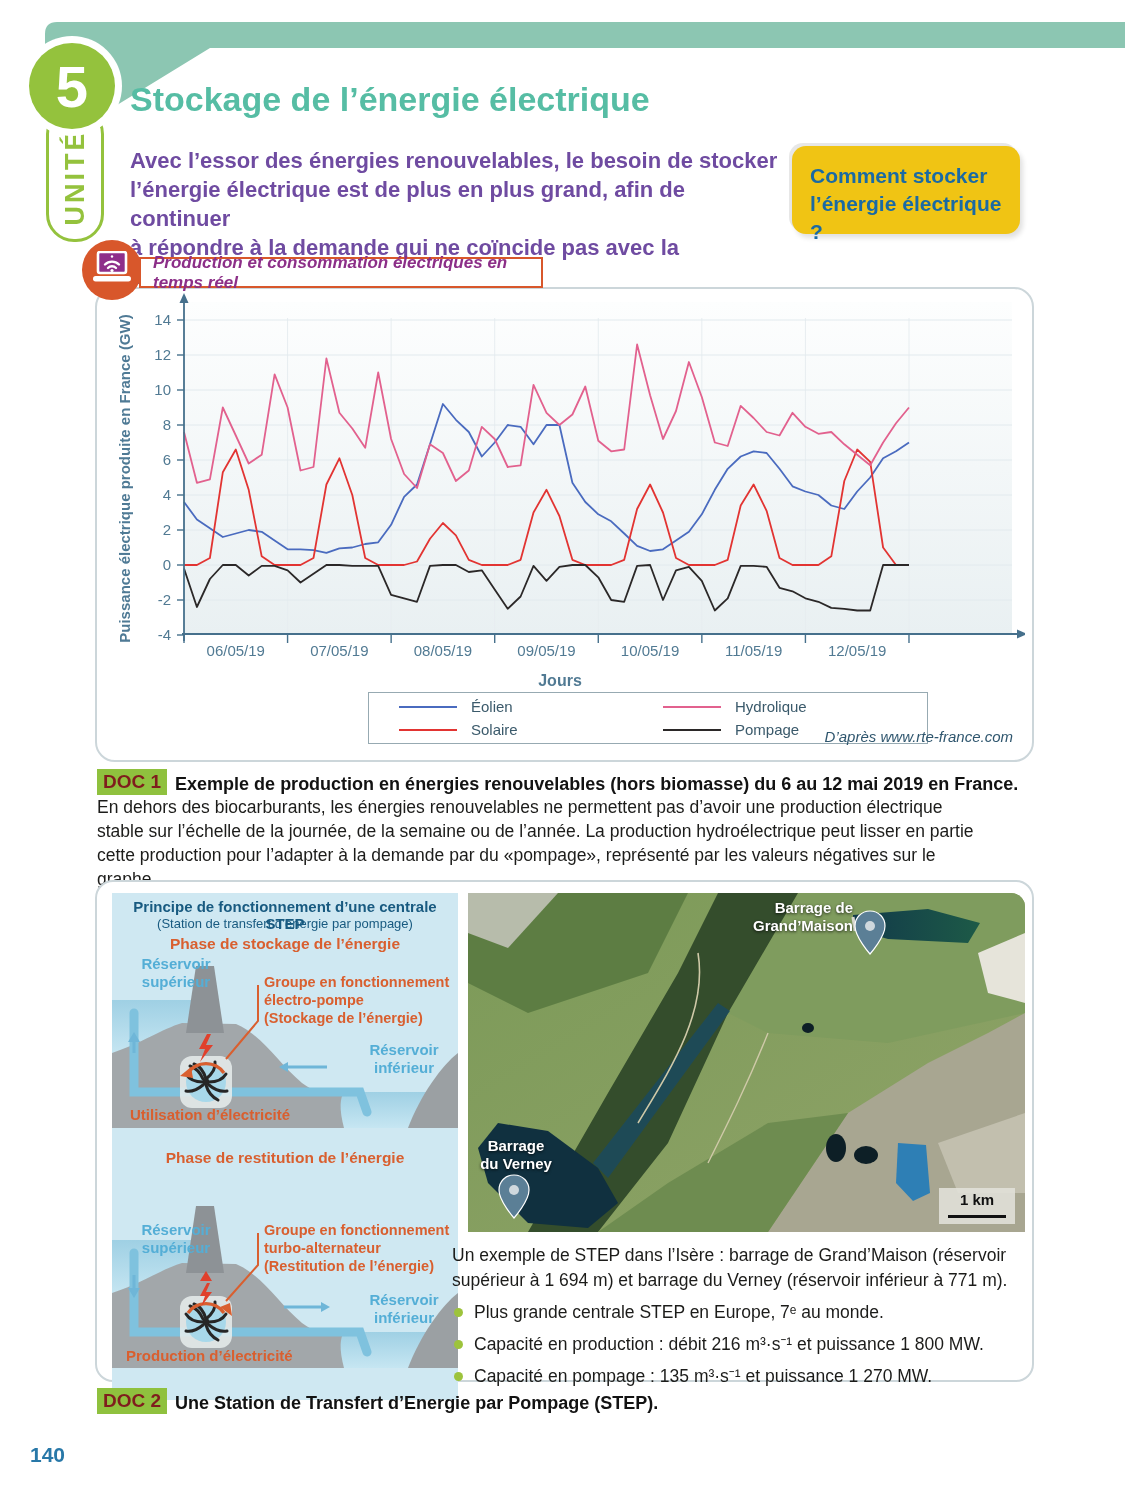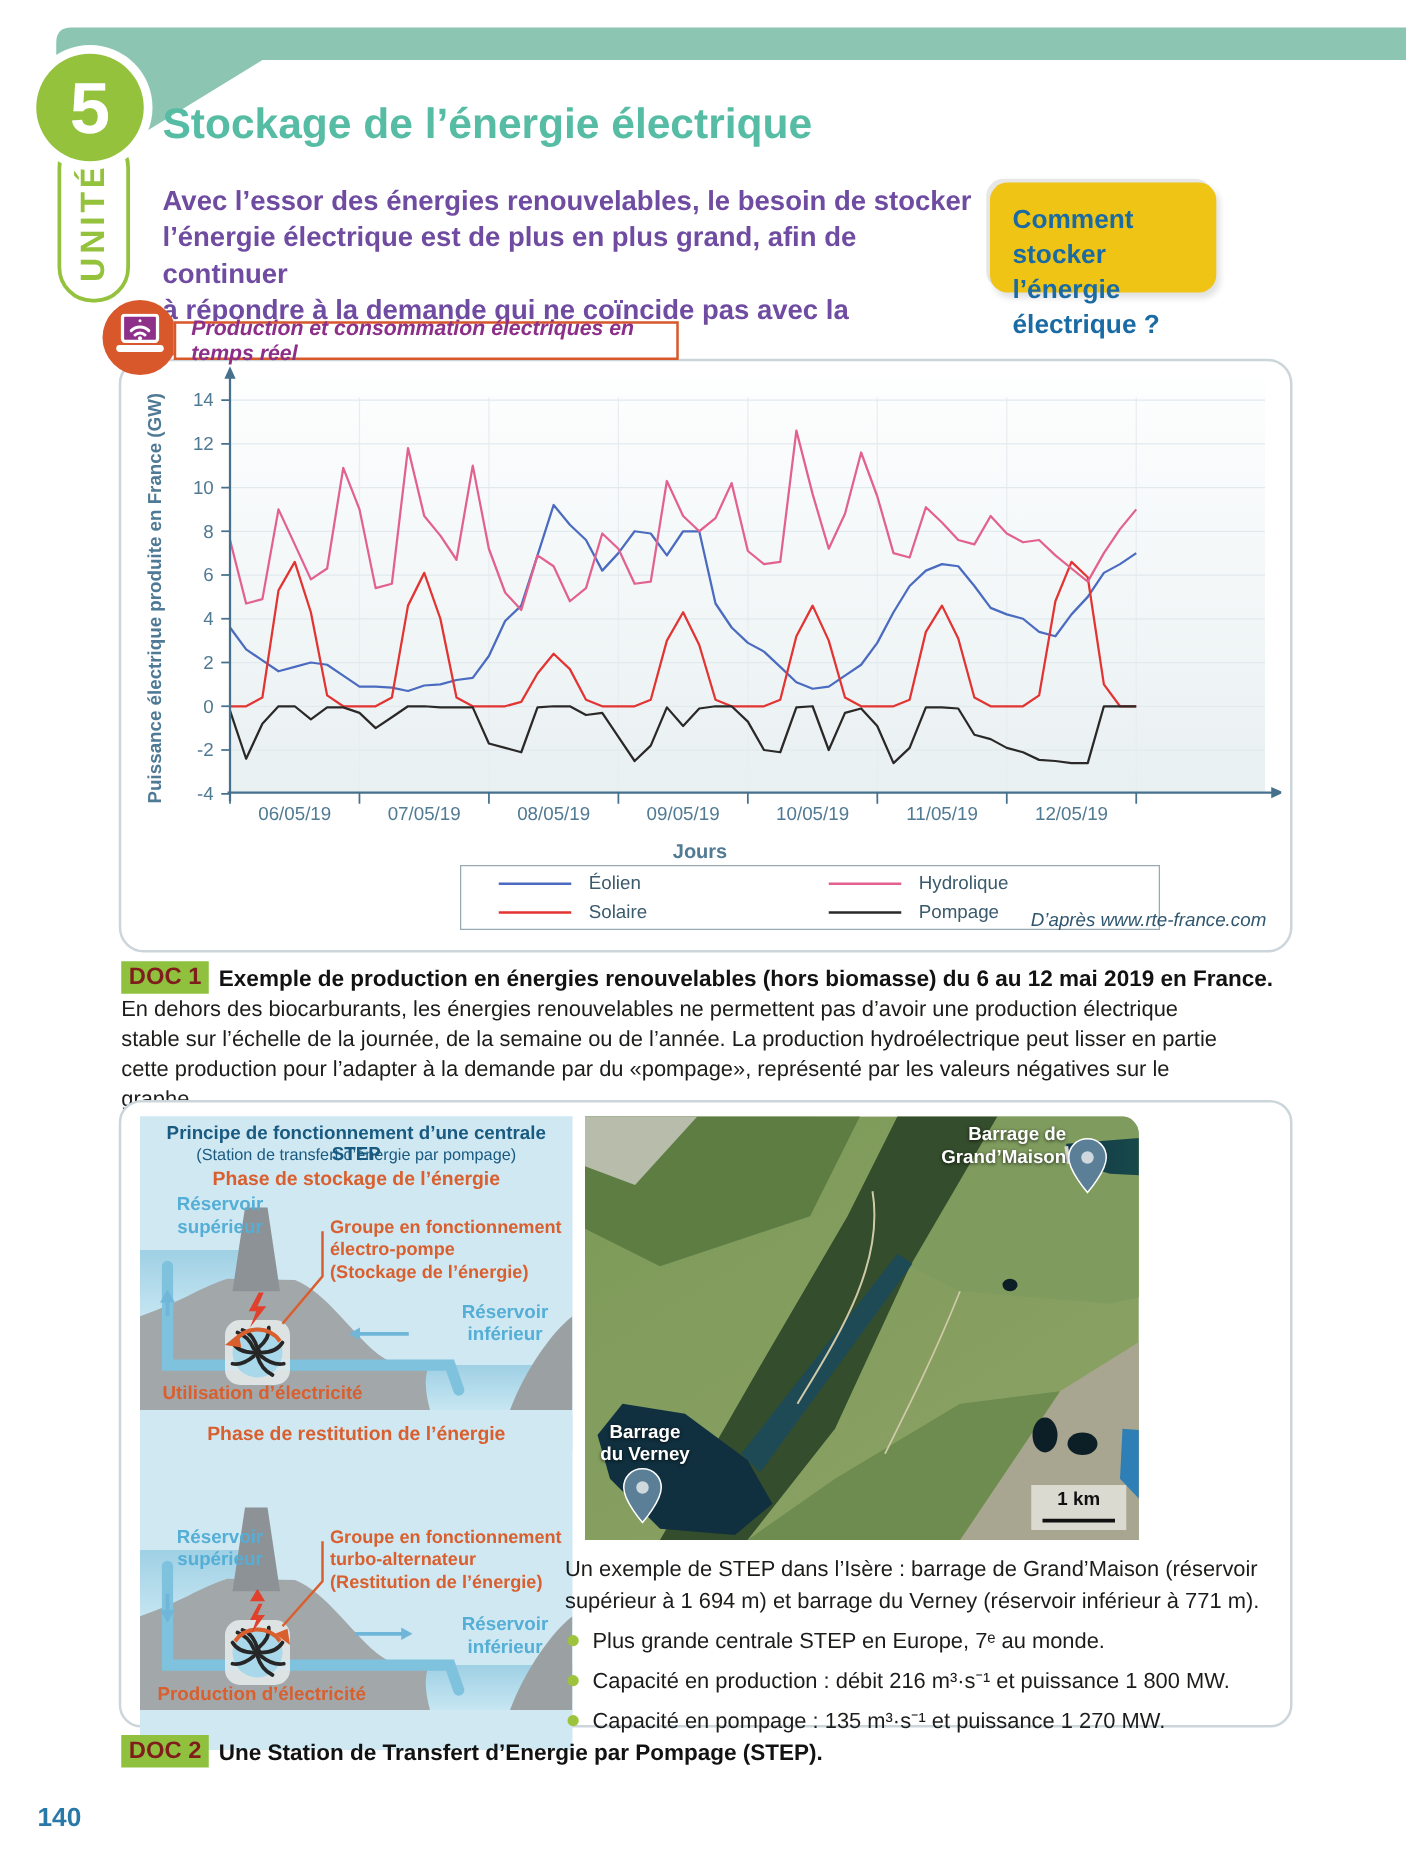--- a/index.html
+++ b/index.html
@@ -9,21 +9,21 @@
   .prelines{white-space:pre-line;}
   
   .unit-pill{left:46px;top:106px;width:52px;height:130px;border:3px solid #94c23d;border-radius:28px;background:#fff;}
   .unit-pill span{position:absolute;left:-49px;top:53px;width:150px;text-align:center;
     transform:rotate(-90deg);font-weight:bold;font-size:27px;letter-spacing:3px;color:#94c23d;}
   .unit-circle{left:22px;top:36px;width:100px;height:100px;border-radius:50%;background:#fff;}
   .unit-circle .inner{position:absolute;left:7px;top:7px;width:86px;height:86px;border-radius:50%;
     background:#94c23d;color:#fff;font-weight:bold;font-size:58px;display:flex;align-items:center;justify-content:center;}
   .main-title{left:130px;top:80px;font-size:34px;font-weight:bold;color:#56bda4;}
   .intro{left:130px;top:146px;width:650px;font-size:22px;line-height:29px;font-weight:bold;color:#6f4ba1;}
-  .qbox{left:792px;top:146px;width:181px;height:88px;background:#f0c414;border-radius:14px;
+  .qbox{left:792px;top:146px;width:228px;height:88px;background:#f0c414;border-radius:14px;
         box-shadow:-3px -3px 0 rgba(120,120,120,.18), 3px 4px 5px rgba(0,0,0,.12);}
   .qbox div{position:absolute;left:18px;top:16px;font-size:21px;line-height:28px;font-weight:bold;color:#1a6aa4;}
   
   .chart-panel{left:95px;top:287px;width:935px;height:471px;border:2px solid #ccd6da;border-radius:20px;background:#fff;}
   .media-circle{left:82px;top:240px;width:60px;height:60px;border-radius:50%;background:#d8572b;}
   .chart-header{left:139px;top:257px;width:388px;height:27px;background:#fff;border:2px solid #d8572b;
         display:flex;align-items:center;padding-left:12px;font-size:17px;font-weight:bold;font-style:italic;color:#8c2f88;}
   .ylab{left:-52px;top:470px;width:352px;text-align:center;transform:rotate(-90deg);
         font-size:15px;font-weight:bold;color:#4f7a95;}
   .legend{left:368px;top:692px;width:560px;height:52px;border:1.5px solid #97aab2;background:#fff;
@@ -41,21 +41,21 @@
   
   .doc2-panel{left:95px;top:880px;width:935px;height:498px;border:2px solid #ccd6da;border-radius:18px;background:#fff;}
   .diagram{width:346px;height:267px;background:#cfe8f2;overflow:hidden;}
   .diag1{left:112px;top:893px;}
   .diag2{left:112px;top:1133px;}
   .diagram svg{position:absolute;left:0;top:0;}
   .dg-title{position:absolute;left:0;width:100%;text-align:center;color:#185a80;}
   .dg-phase{position:absolute;left:0;width:100%;text-align:center;color:#d95f2f;font-weight:bold;font-size:15.5px;}
   .dg-blue{position:absolute;color:#54aed6;font-weight:bold;font-size:15px;line-height:18px;text-align:center;}
   .dg-orange{position:absolute;color:#d95f2f;font-weight:bold;font-size:14.5px;line-height:18px;}
-  .photo{left:468px;top:893px;width:443px;height:339px;overflow:hidden;border-radius:0 14px 0 0;}
+  .photo{left:468px;top:893px;width:557px;height:339px;overflow:hidden;border-radius:0 14px 0 0;}
   .photo-label{position:absolute;color:#fff;font-weight:bold;font-size:15px;line-height:18px;
         text-shadow:0 1px 3px rgba(0,0,0,.75);}
   .scalebox{position:absolute;right:10px;bottom:8px;width:76px;height:36px;background:rgba(225,225,218,.88);
         text-align:center;font-size:15px;font-weight:bold;color:#111;padding-top:3px;box-sizing:border-box;}
   .scalebox .bar{position:absolute;left:9px;bottom:6px;width:58px;height:3px;background:#111;}
   .doc2-text{left:452px;top:1243px;width:556px;font-size:17.5px;line-height:25px;color:#1c1c1a;}
   .bullet-row{position:relative;padding-left:22px;margin-top:7px;}
   .bullet-row .dot{position:absolute;left:2px;top:8px;width:9px;height:9px;border-radius:50%;background:#9dc33c;}
   .doc2-line{left:97px;top:1388px;}
   .pagenum{left:30px;top:1443px;font-size:21px;font-weight:bold;color:#2878a8;}
@@ -280,21 +280,21 @@
         <path d="M91,186 C88,179 84,175 78,173"></path>
           <path d="M94,186 C92,179 88,173 82,171"></path>
       </g>
       <circle cx="94" cy="189" r="3.4" fill="#262626"></circle>
       <path d="M76,180 A 22,22 0 0 1 112,180" stroke="#d95f2f" stroke-width="3.2" fill="none"></path>
       <polygon points="120,183 108,174 118,170" fill="#d95f2f"></polygon>
       <polygon points="94,138 88,148 100,148" fill="#e0402c"></polygon>
       <polygon points="95,150 88,163 93,163 89,174 100,159 94,159 98,150" fill="#e0402c"></polygon>
       <polyline points="146,100 146,132 114,168" stroke="#d95f2f" stroke-width="2" fill="none"></polyline>
     </svg>
-    <div class="dg-phase" style="top:6px;">Phase de restitution de l’énergie</div>
+    <div class="dg-phase" style="top:16px;">Phase de restitution de l’énergie</div>
     <div class="dg-blue prelines" style="left:4px;top:88px;width:120px;">Réservoir
 supérieur</div>
     <div class="dg-orange prelines" style="left:152px;top:88px;width:192px;">Groupe en fonctionnement
 turbo-alternateur
 (Restitution de l’énergie)</div>
     <div class="dg-blue prelines" style="left:238px;top:158px;width:108px;">Réservoir
 inférieur</div>
     <div class="dg-orange" style="left:14px;top:214px;font-size:15px;">Production d’électricité</div>
   </div>
 

